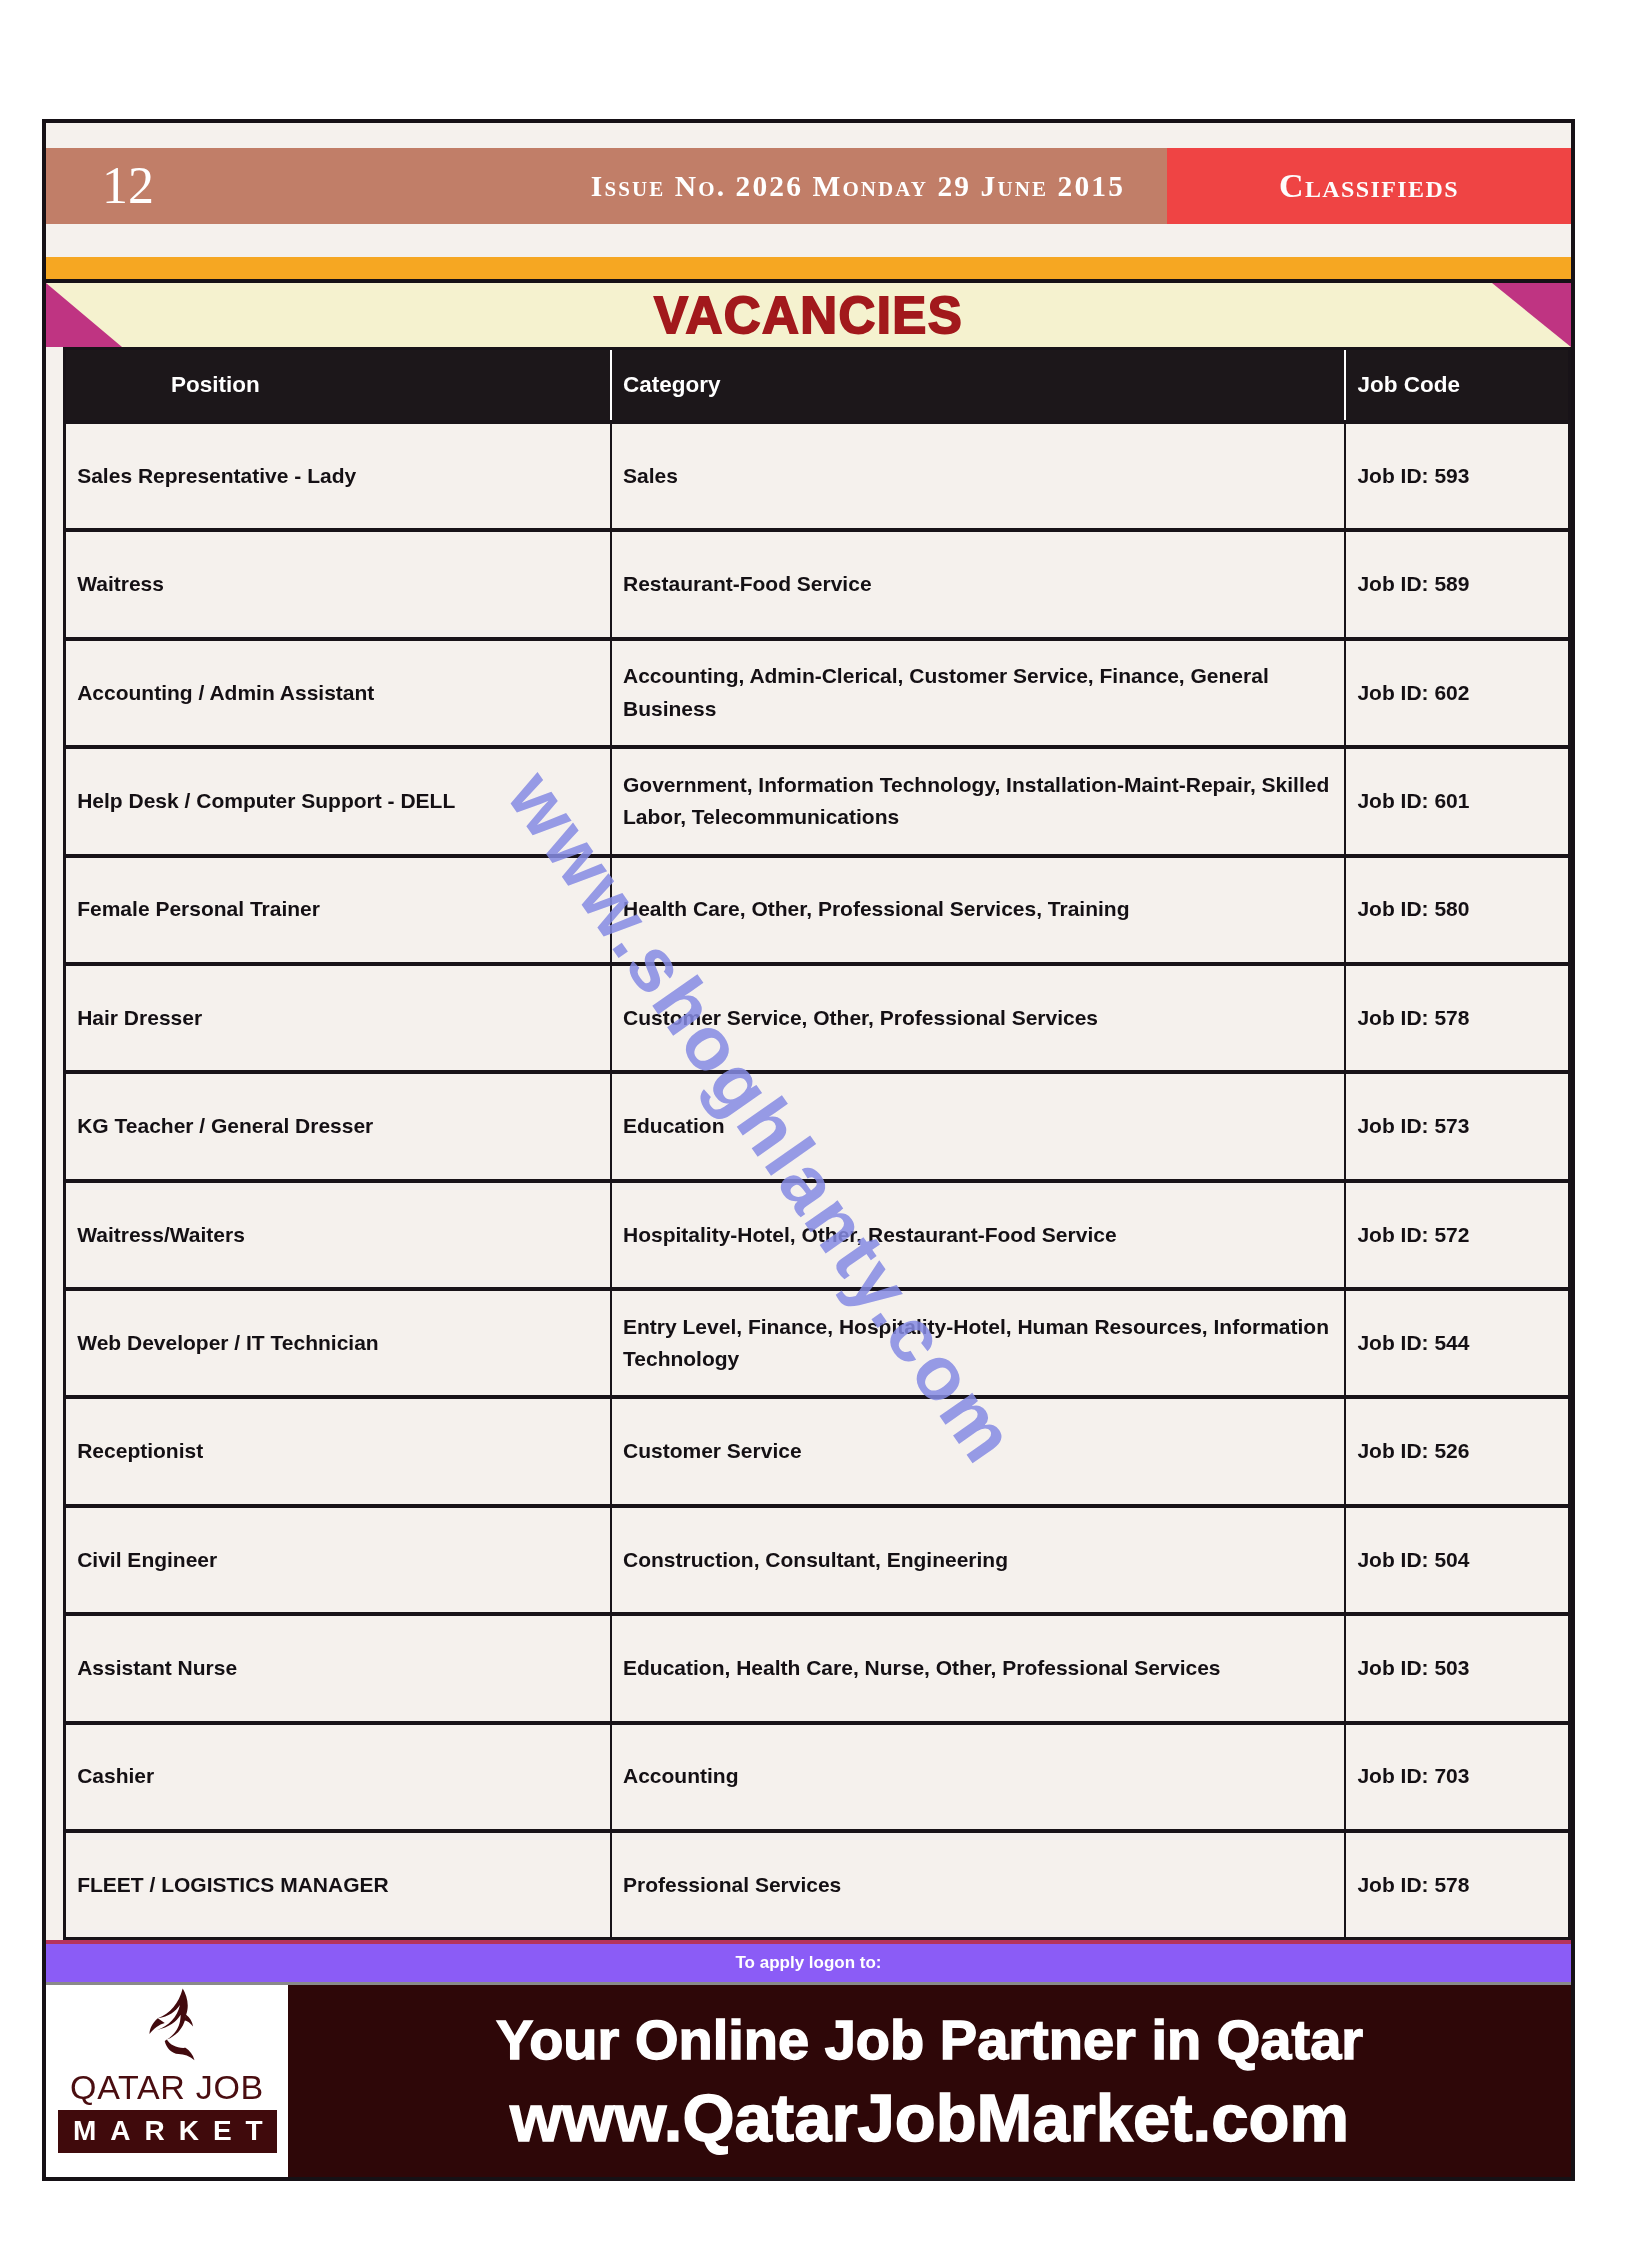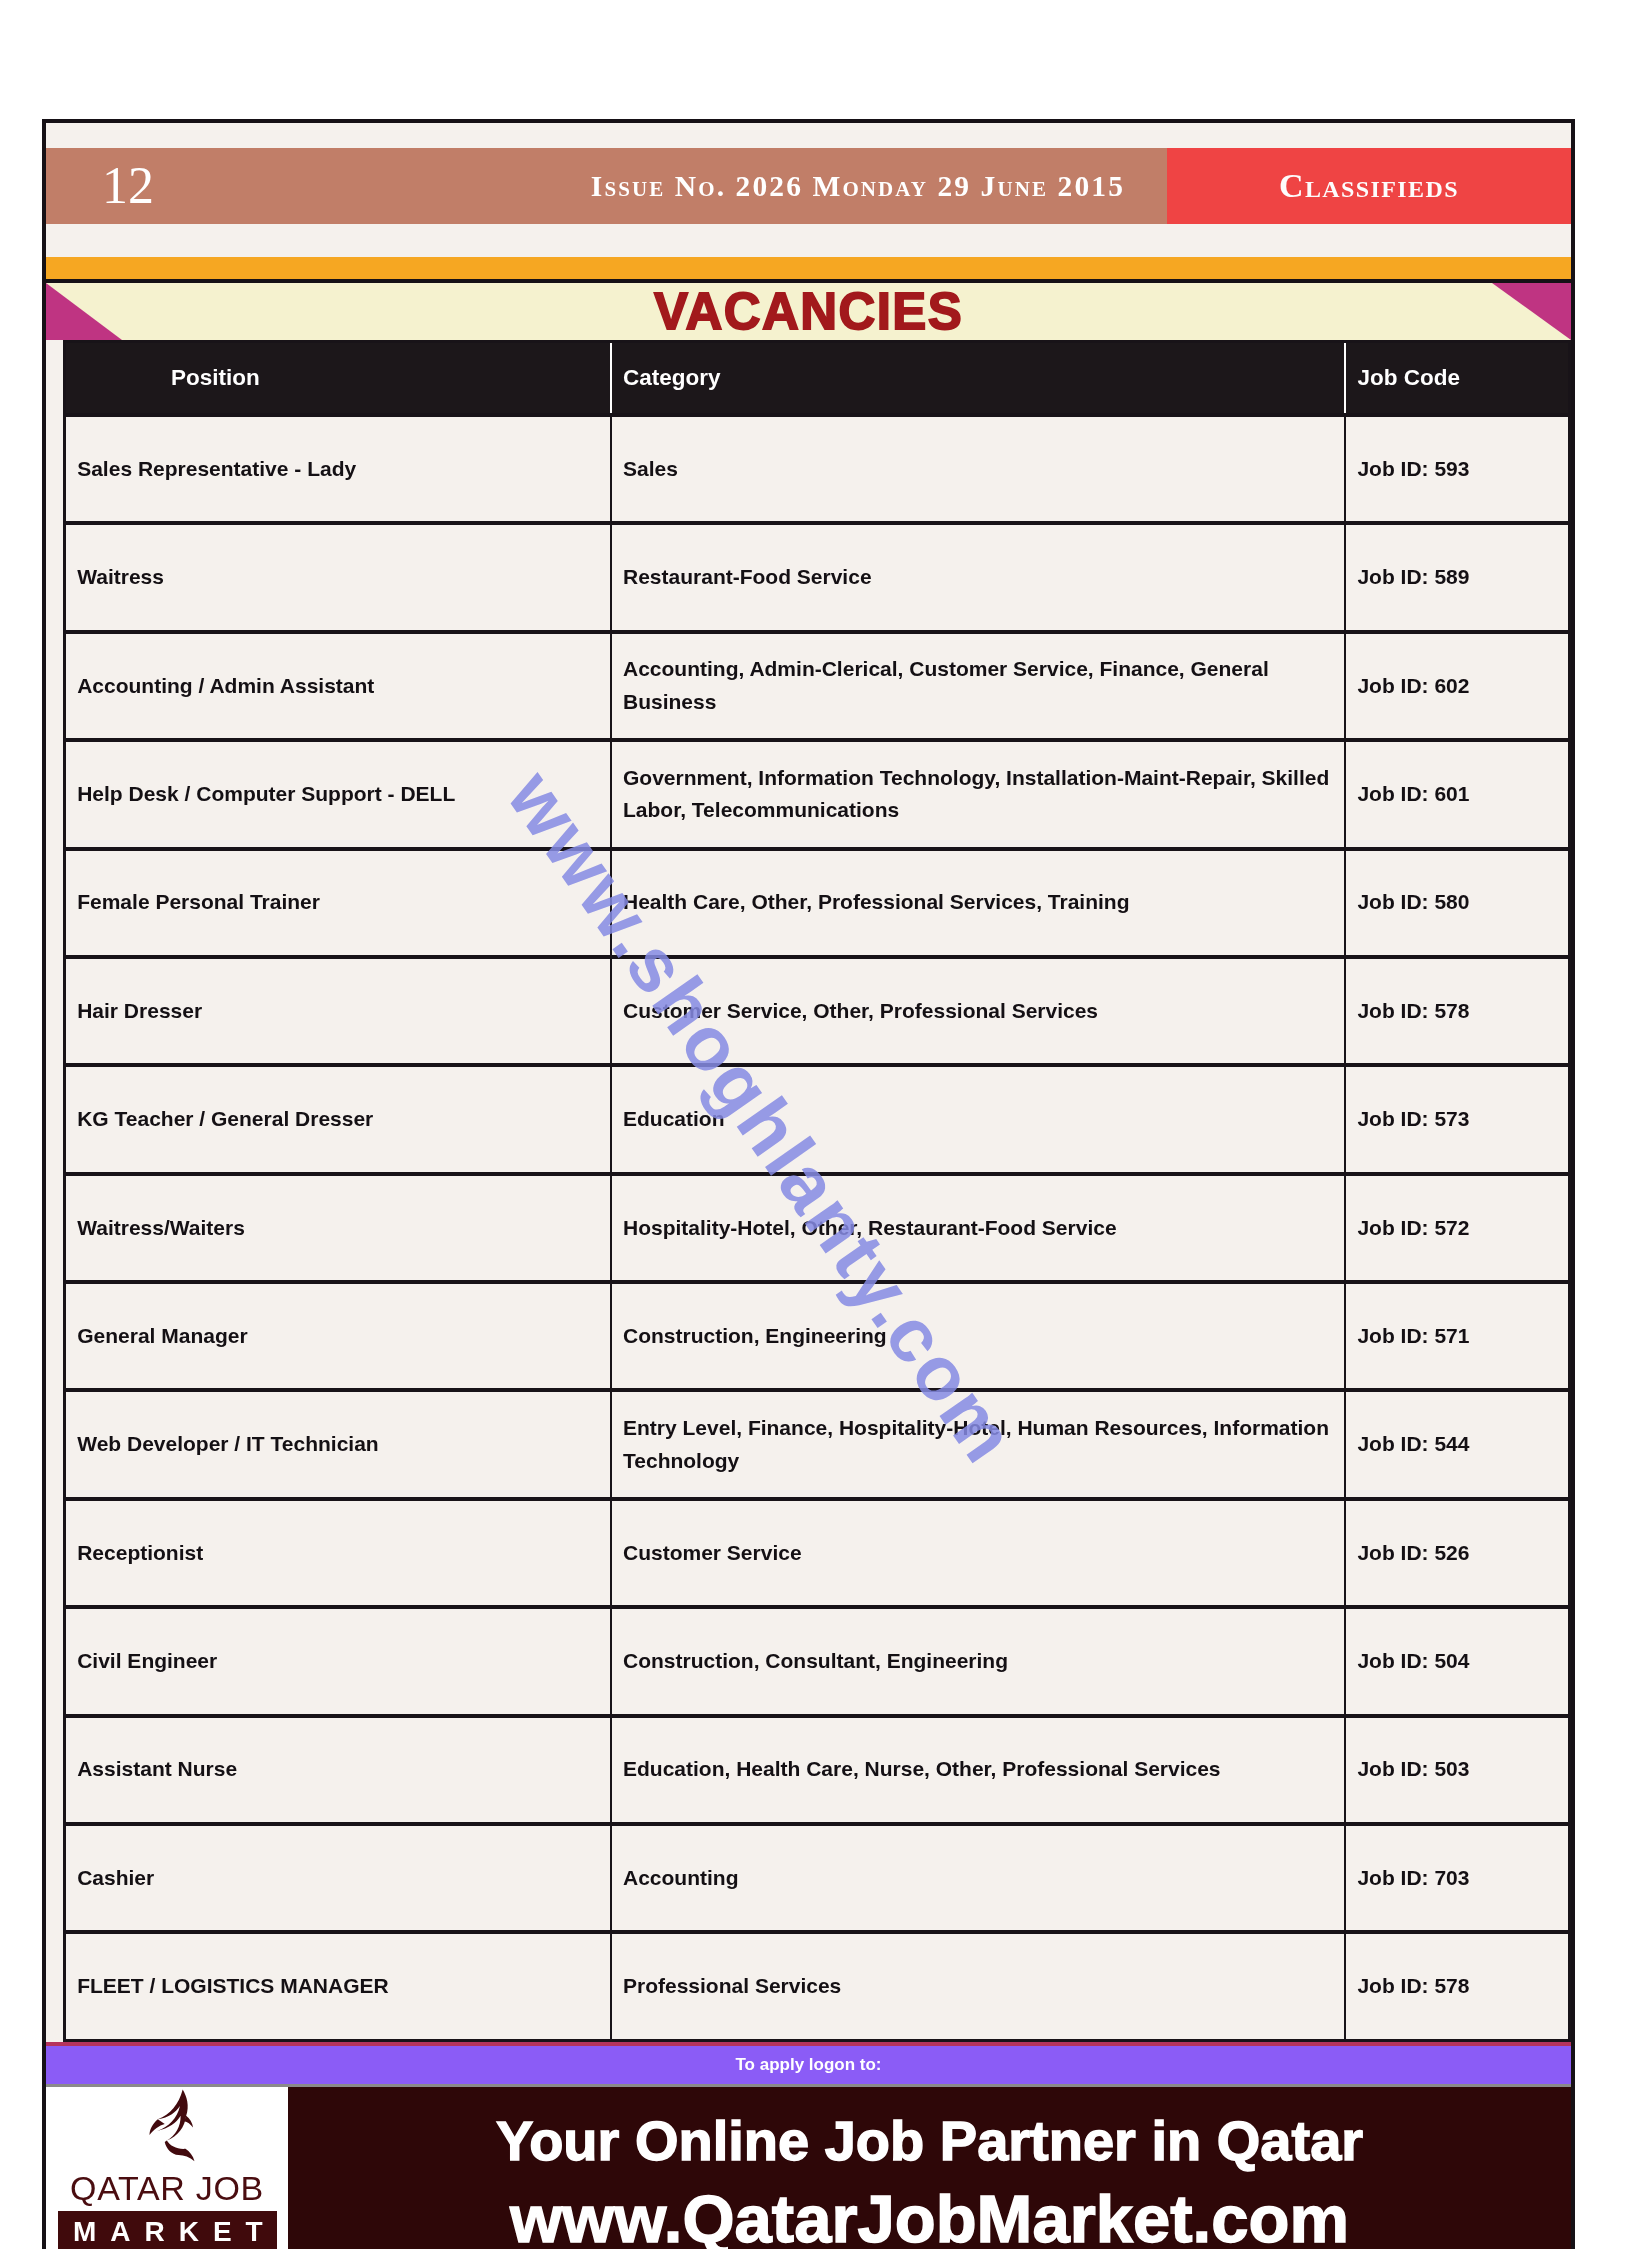--- a/index.html
+++ b/index.html
@@ -26,21 +26,21 @@
   }
   .classifieds{
     width:404px;background:#ef4444;color:#fdfcfc;display:flex;
     align-items:center;justify-content:center;
     font-family:"Liberation Serif",serif;font-variant:small-caps;
     font-weight:bold;font-size:34px;letter-spacing:1.4px;
   }
   .strip2{height:33px;background:#f5f1ed;}
   .orange-stripe{height:22px;background:#f6a722;border-bottom:4.2px solid #161116;}
   
-  .vac-banner{position:relative;height:57px;background:#f5f2cf;overflow:hidden;text-align:right;}
+  .vac-banner{position:relative;height:64px;background:#f5f2cf;overflow:hidden;text-align:right;}
   .tri-left{
     position:absolute;left:0;top:0;width:76px;height:100%;background:#bf3482;
     clip-path:polygon(0 0,100% 100%,0 100%);
   }
   .tri-right{
     position:absolute;right:0;top:0;width:79px;height:100%;background:#bf3482;
     clip-path:polygon(0 0,100% 0,100% 100%);
   }
   .vac-title{
     margin:0;height:100%;display:flex;align-items:center;justify-content:center;
@@ -182,25 +182,20 @@
     <td>Education</td>
     <td>Job ID: 573</td>
   </tr>
 
   <tr>
     <td>Waitress/Waiters</td>
     <td>Hospitality-Hotel, Other, Restaurant-Food Service</td>
     <td>Job ID: 572</td>
   </tr>
 
-  <tr>
-    <td>General Manager</td>
-    <td>Construction, Engineering</td>
-    <td>Job ID: 571</td>
-  </tr>
 
   <tr>
     <td>Web Developer / IT Technician</td>
     <td>Entry Level, Finance, Hospitality-Hotel, Human Resources, Information Technology</td>
     <td>Job ID: 544</td>
   </tr>
 
   <tr>
     <td>Receptionist</td>
     <td>Customer Service</td>

